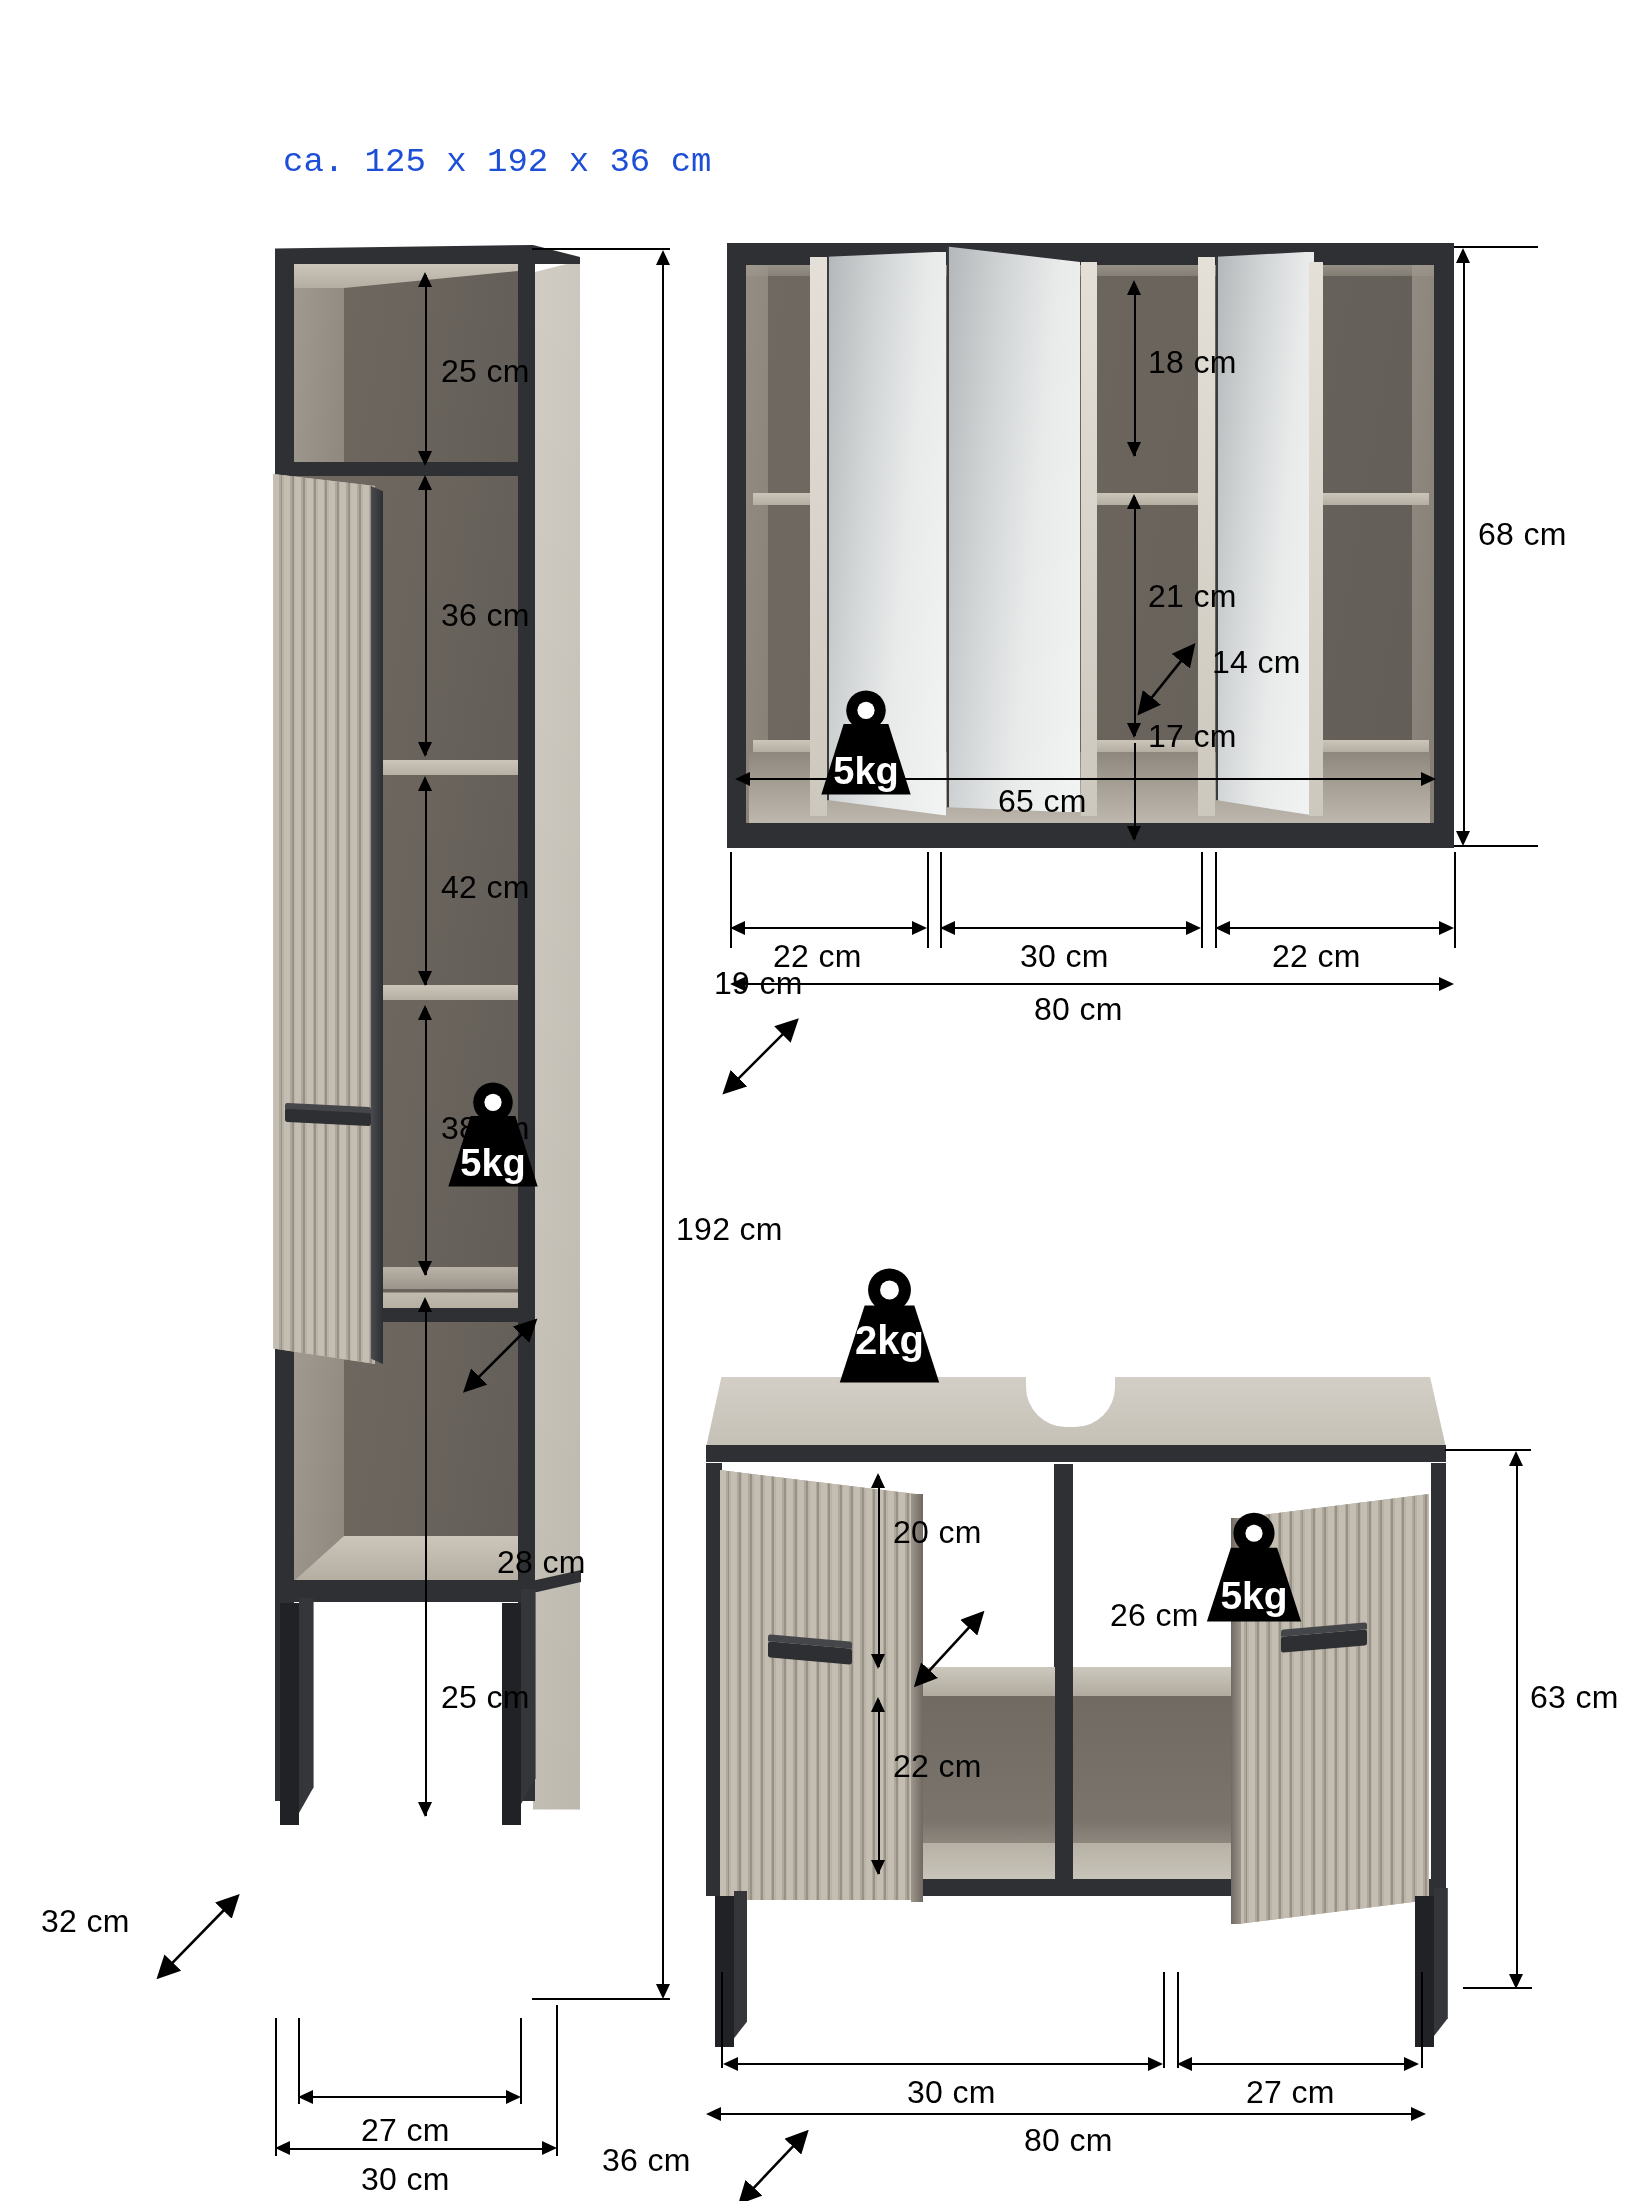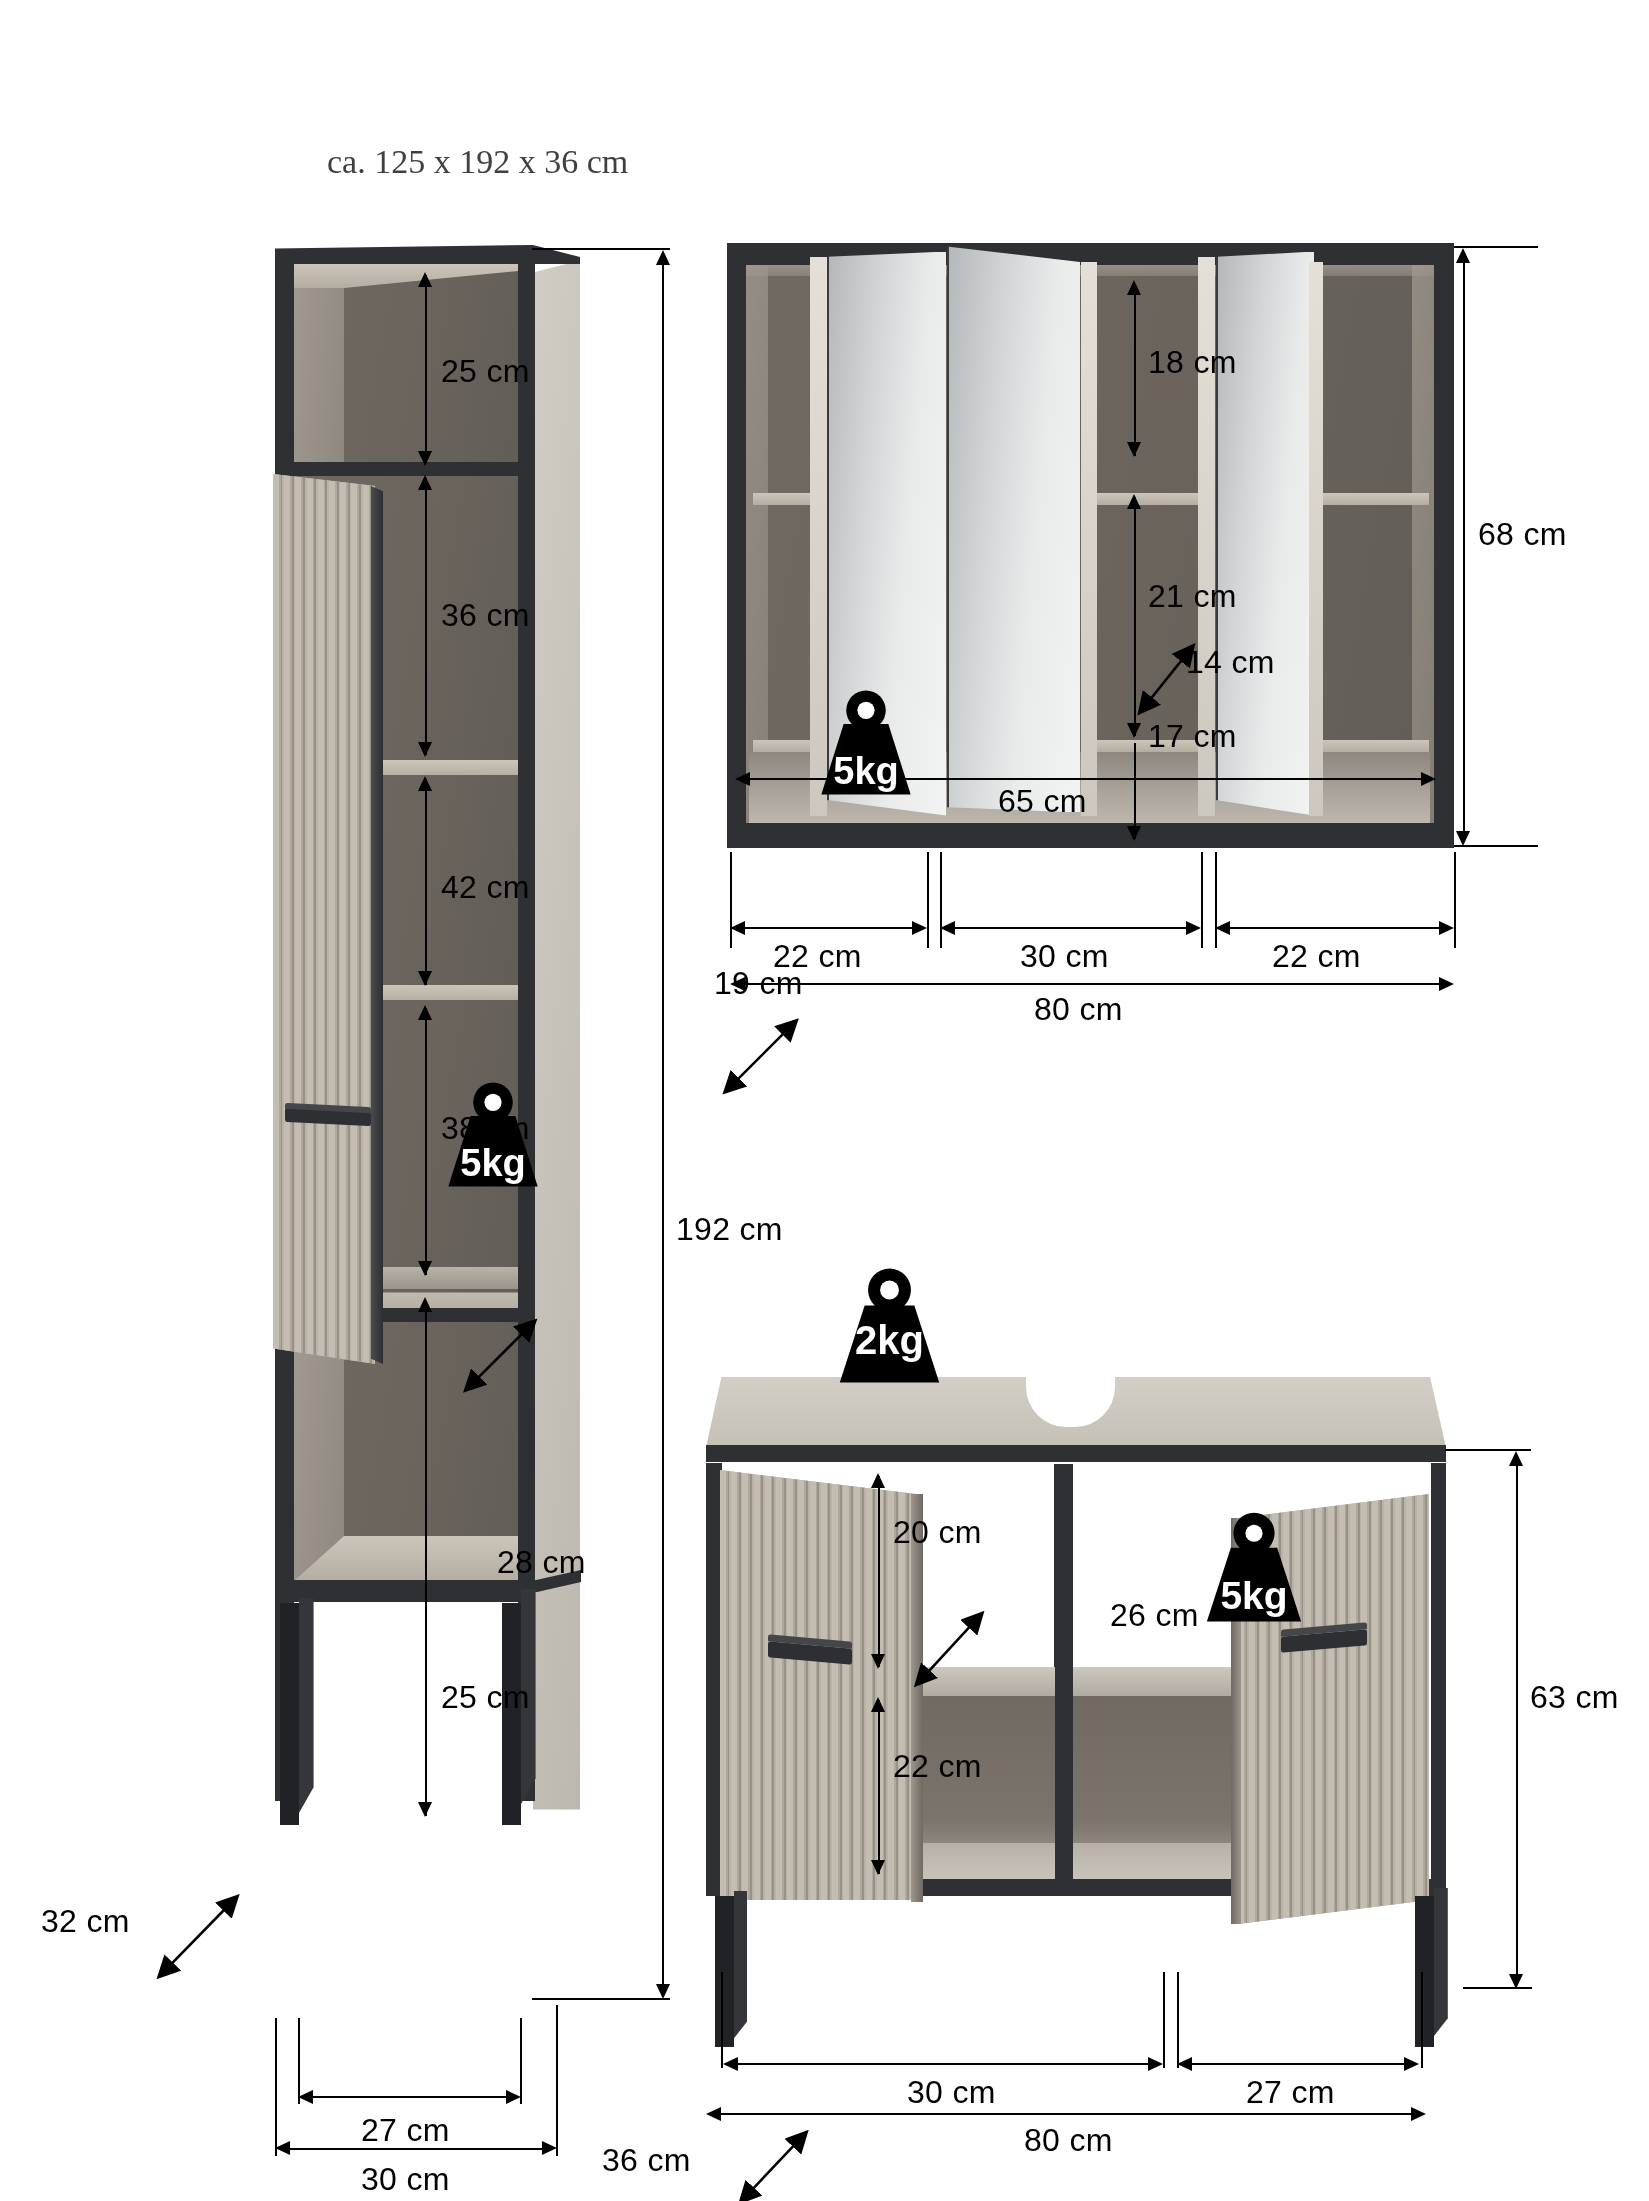--- a/index.html
+++ b/index.html
@@ -14,25 +14,24 @@
   .dimtext {
     position: absolute;
     font-family: "Liberation Sans", sans-serif;
     font-size: 32px;
     color: #000;
     white-space: nowrap;
     letter-spacing: 0.3px;
   }
   .title {
     position: absolute;
-    font-family: Liberation Serif, serif;
+    font-family: Liberation Mono, monospace;
     font-size: 34px;
-    color: #404040;
+    color: #1d4ed8;
     white-space: nowrap;
-    margin-left: 44px;
   }
 
   
   .ln  { position:absolute; background:#000; }
   .lnv { width:1.7px; }
   .lnh { height:1.7px; }
 
   
   .ah { position:absolute; width:0; height:0; }
   .ah-up    { border-left:7.7px solid transparent; border-right:7.7px solid transparent; border-bottom:15.5px solid #000; }
@@ -278,21 +277,21 @@
   <div class="dimtext" style="left:1148px; top:344px;">18 cm</div>
 
   <div class="ln lnv" style="left:1134px; top:497px; height:239px;"></div>
   <div class="ah ah-up" style="left:1127px; top:494px;"></div>
   <div class="ah ah-down" style="left:1127px; top:723px;"></div>
   <div class="dimtext" style="left:1148px; top:578px;">21 cm</div>
 
   <svg style="position:absolute; left:1137px; top:637px; width:95px; height:95px; overflow:visible;" viewBox="0 0 110 110" width="95" height="95">
     <line x1="6" y1="84" x2="62" y2="14" stroke="#000" stroke-width="3" marker-start="url(#mB)" marker-end="url(#mA)"></line>
   </svg>
-  <div class="dimtext" style="left:1186px; top:644px;">14 cm</div>
+  <div class="dimtext" style="left:1212px; top:644px;">14 cm</div>
 
   <div class="ln lnv" style="left:1134px; top:743px; height:96px;"></div>
   <div class="ah ah-down" style="left:1127px; top:826px;"></div>
   <div class="dimtext" style="left:1148px; top:718px;">17 cm</div>
 
   <div class="ln lnh" style="left:742px; top:778px; width:688px;"></div>
   <div class="ah ah-left" style="left:735px; top:772px;"></div>
   <div class="ah ah-right" style="left:1421px; top:772px;"></div>
   <div class="dimtext" style="left:998px; top:783px;">65 cm</div>
 

